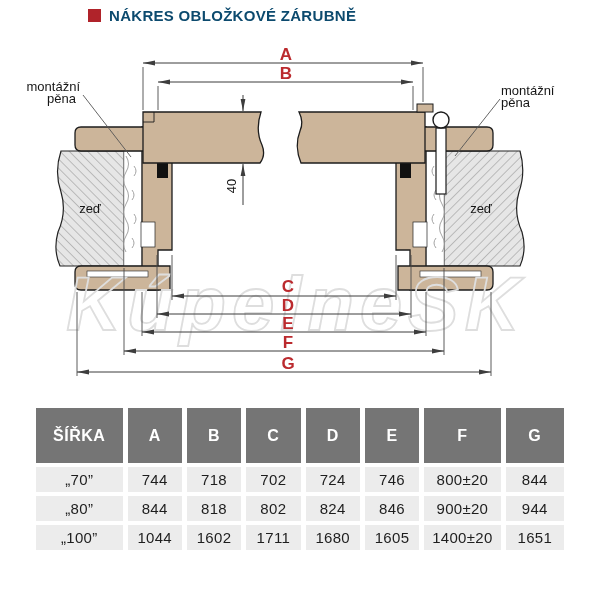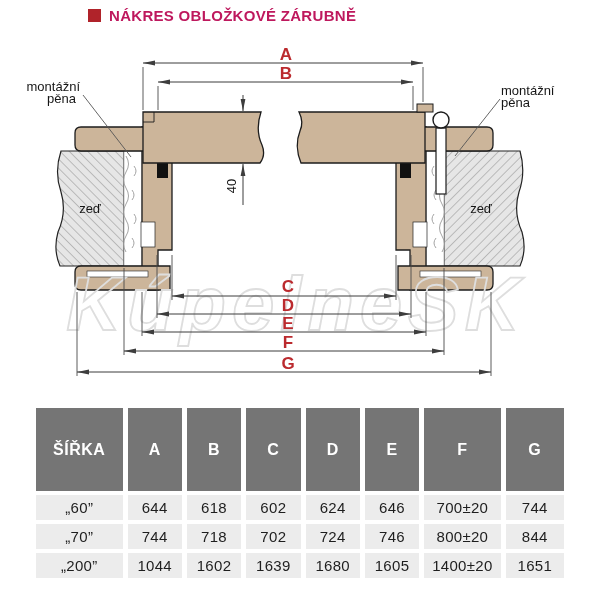--- a/index.html
+++ b/index.html
@@ -3,30 +3,30 @@
 <meta charset="utf-8">
 <style>
   html,body{margin:0;padding:0;background:#fff;}
   body{width:600px;height:600px;position:relative;overflow:hidden;
        font-family:"Liberation Sans","DejaVu Sans",sans-serif;}
   .stage{position:absolute;inset:0;width:600px;height:600px;background:#fff;}
 
   
   .titlebar{position:absolute;left:88px;top:7px;display:flex;align-items:center;gap:8px;}
   .bullet{width:13px;height:13px;background:#b0232a;display:inline-block;}
-  .title{font-size:15px;font-weight:bold;color:#be185d;letter-spacing:.3px;}
+  .title{font-size:15px;font-weight:bold;color:#0c4a6e;letter-spacing:.3px;}
 
   
   .diagram{position:absolute;left:0;top:34px;width:600px;height:370px;}
 
   
   .spec-table-wrap{position:absolute;left:31px;top:404px;width:538px;}
   table.spec{border-collapse:separate;border-spacing:5px 4px;table-layout:fixed;width:100%;}
   table.spec th{background:#757575;color:#fff;font-weight:bold;font-size:16px;
-                height:55px;text-align:center;padding:14px;letter-spacing:.5px;}
+                height:55px;text-align:center;padding:0;letter-spacing:.5px;}
   table.spec td{background:#ececec;color:#1e1e1e;font-size:15px;height:25px;
                 text-align:center;padding:0;letter-spacing:.3px;}
 </style>
 </head>
 <body>
 
 <div class="stage">
 
   <div class="titlebar">
     <span class="bullet"></span>
@@ -165,44 +165,44 @@
           <th>B</th>
           <th>C</th>
           <th>D</th>
           <th>E</th>
           <th>F</th>
           <th>G</th>
         </tr>
       </thead>
       <tbody>
         <tr>
-          <td>„60”</td>
-          <td>644</td>
-          <td>618</td>
-          <td>602</td>
-          <td>624</td>
-          <td>646</td>
-          <td>700±20</td>
-          <td>744</td>
-        </tr>
-        <tr>
           <td>„70”</td>
           <td>744</td>
           <td>718</td>
           <td>702</td>
           <td>724</td>
           <td>746</td>
           <td>800±20</td>
           <td>844</td>
         </tr>
         <tr>
-          <td>„200”</td>
+          <td>„80”</td>
+          <td>844</td>
+          <td>818</td>
+          <td>802</td>
+          <td>824</td>
+          <td>846</td>
+          <td>900±20</td>
+          <td>944</td>
+        </tr>
+        <tr>
+          <td>„100”</td>
           <td>1044</td>
           <td>1602</td>
-          <td>1639</td>
+          <td>1711</td>
           <td>1680</td>
           <td>1605</td>
           <td>1400±20</td>
           <td>1651</td>
         </tr>
       </tbody>
     </table>
   </div>
 
 </div>

